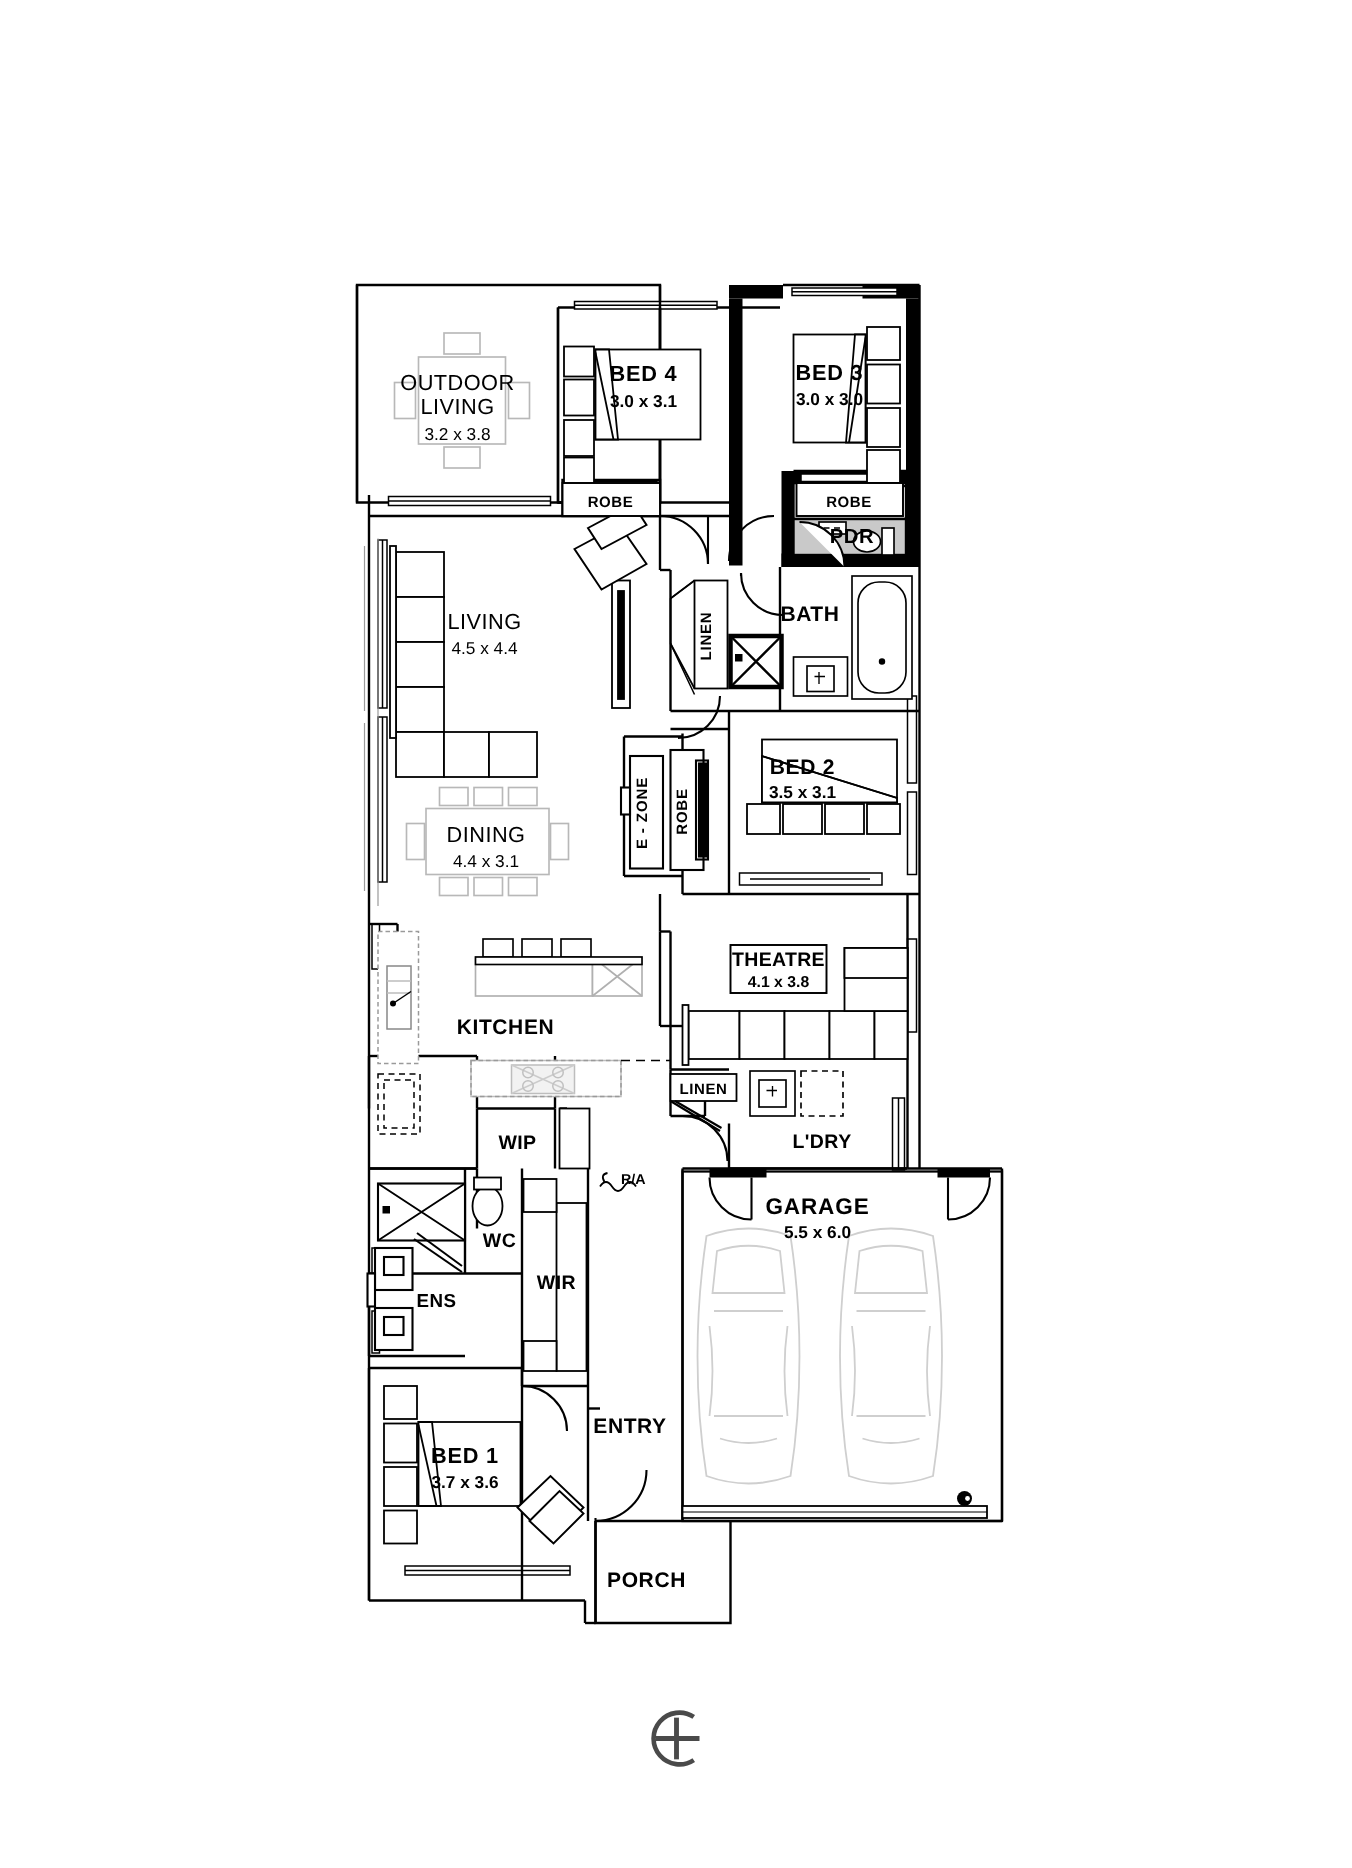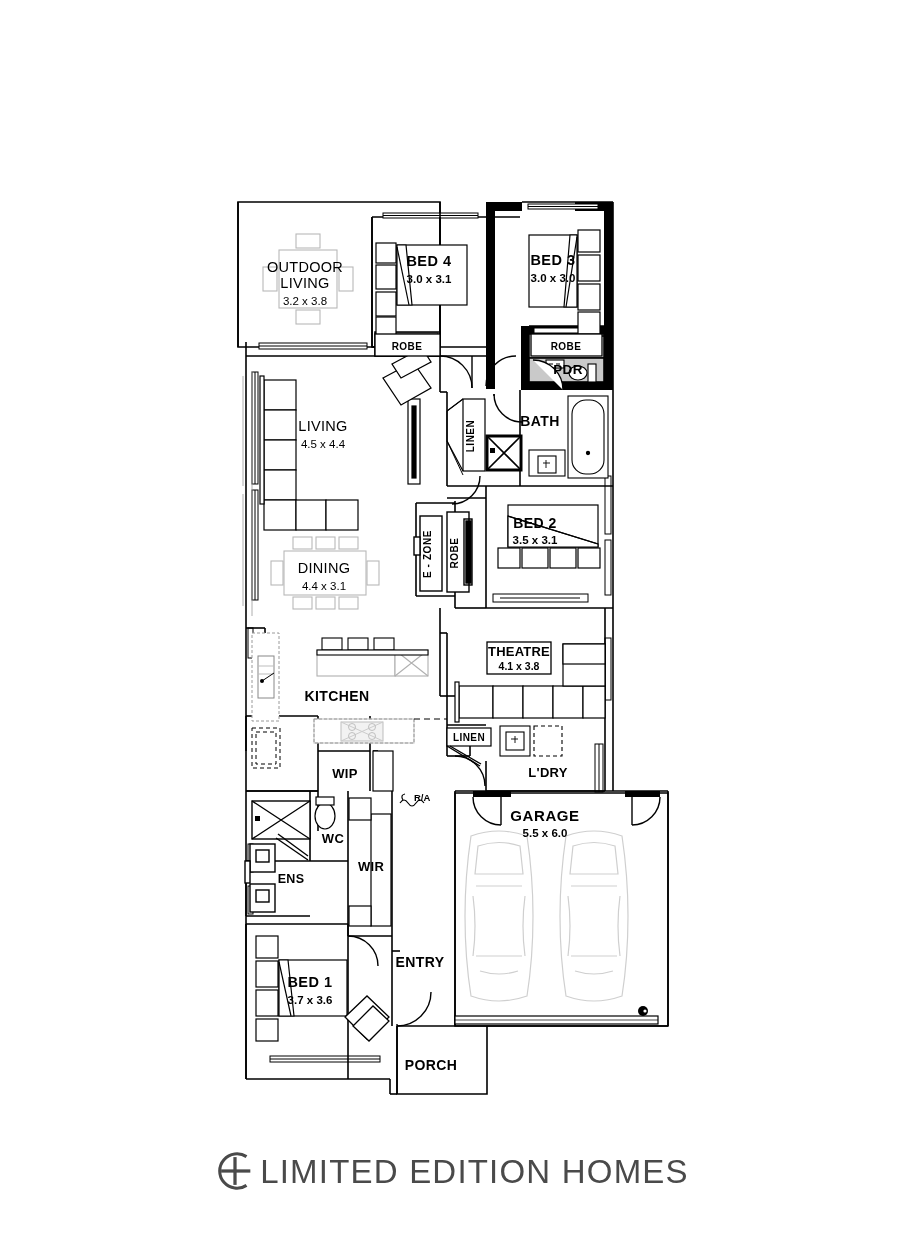--- a/index.html
+++ b/index.html
@@ -4,21 +4,21 @@
 <title>Floor Plan</title>
 <style>
   html,body{margin:0;padding:0;background:#ffffff;}
   body{
     width:901px;height:1245px;
     font-family:"Liberation Sans", sans-serif;
     color:#111;
     overflow:hidden;
     position:relative;
   }
-  #sheet{position:absolute;left:0;top:16px;width:901px;height:981px;}
+  #sheet{position:absolute;left:0;top:4px;width:901px;height:981px;}
   #planwrap{position:absolute;left:0;top:0;width:901px;height:1100px;}
   svg#plan{display:block;}
 
   
   .logo-row{
     position:absolute;
     left:0; top:1118px; width:901px; height:74px;
     display:flex;align-items:center;justify-content:center;gap:6px;
   }
   .logo-mark{width:46px;height:46px;flex:0 0 auto;display:block;}
@@ -560,16 +560,15 @@
     </g>
   </svg>
   </div>
 
   <div class="logo-row">
     <svg class="logo-mark" viewBox="0 0 48 48" aria-hidden="true">
       <path d="M36 9 A18 18 0 1 0 36 39" fill="none" stroke="#4a4a4a" stroke-width="3.2" stroke-linecap="butt"></path>
       <path d="M24 9.5 V38.5" fill="none" stroke="#4a4a4a" stroke-width="3.4"></path>
       <path d="M9.5 24 H40" fill="none" stroke="#4a4a4a" stroke-width="3.4"></path>
     </svg>
-    <span class="logo-text">LIMITED EDITION HOMES</span>
   </div>
 
 </div>
 
 </body></html>

